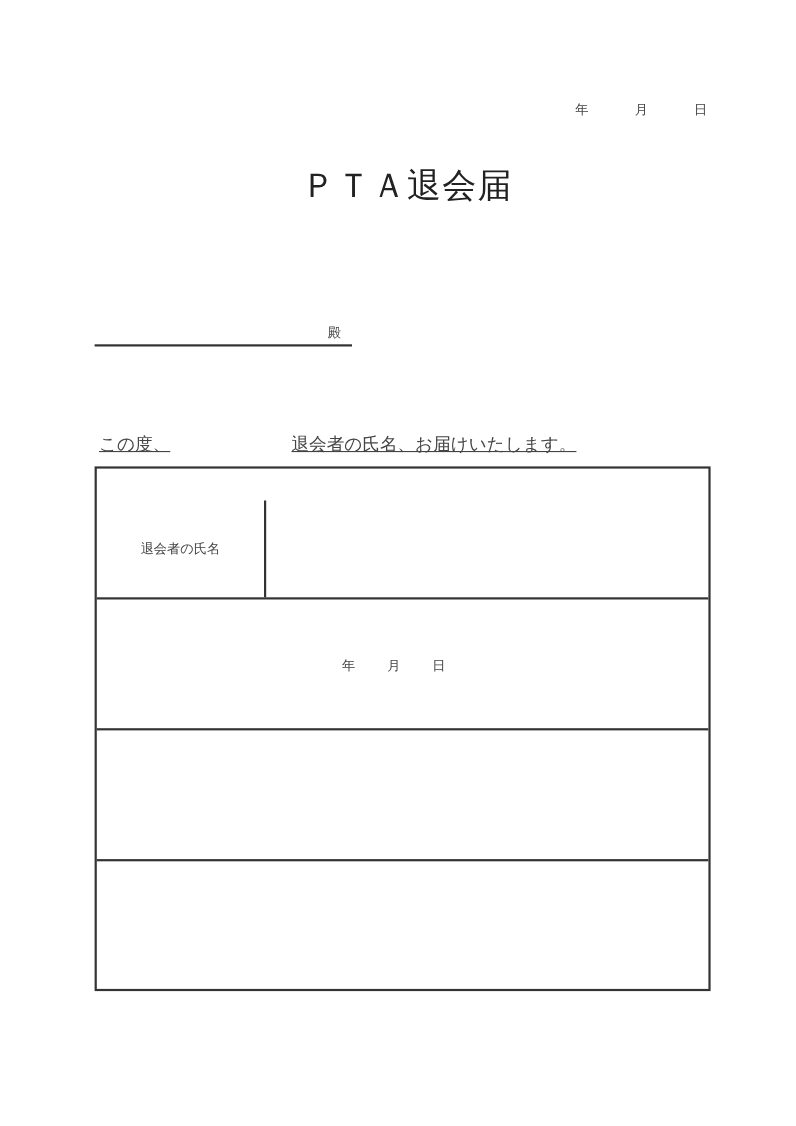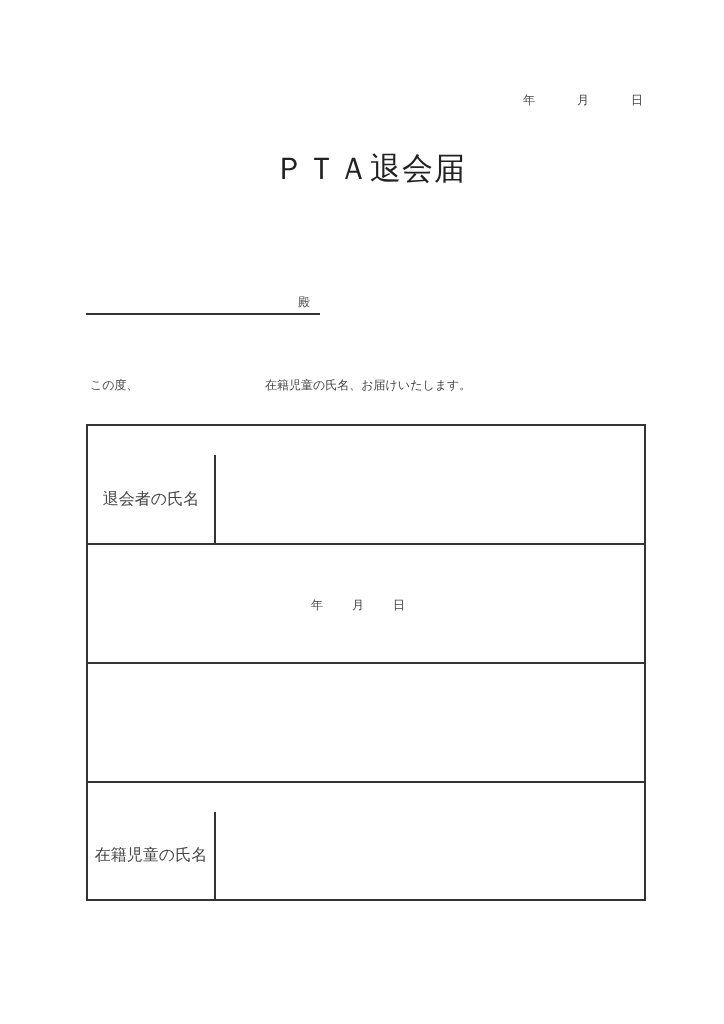--- a/index.html
+++ b/index.html
@@ -12,69 +12,65 @@
   .date-top { top: 92px; font-size: 12px; color: #444; }
   .title {
     left: 0; width: 740px; top: 148px; text-align: center;
     font-size: 31px; color: #222; letter-spacing: 1px;
   }
   .addressee-line {
     left: 86px; top: 313px; width: 234px; height: 0;
     border-top: 2px solid #333;
   }
   .dono { left: 298px; top: 294px; font-size: 12px; color: #444; }
-  .sentence { top: 377px; font-size: 12px; color: #444; }
+  .sentence { top: 394px; font-size: 16px; color: #444; text-decoration: underline; }
   .form-table {
     left: 86px; top: 424px; width: 560px; height: 477px;
     border: 2px solid #333; box-sizing: border-box;
   }
   .row {
     position: absolute; left: 0; width: 100%;
     border-bottom: 2px solid #333; box-sizing: border-box;
   }
   .row.last { border-bottom: none; }
   .label-cell {
-    position: absolute; left: 0; top: 0; bottom: 0; width: 128px;
+    position: absolute; left: 0; top: 0; bottom: 0; width: 154px;
     border-right: 2px solid #333; box-sizing: border-box;
     display: flex; align-items: center; justify-content: center;
-    font-size: 16px; color: #444; margin-top: 29px;
+    font-size: 12px; color: #444; margin-top: 29px;
   }
   .value-cell {
     position: absolute; left: 154px; right: 0; top: 0; bottom: 0;
   }
   .inline-date { position: absolute; top: 52px; font-size: 12px; color: #444; }
 </style>
 </head>
 <body>
 
 <span class="abs date-top" style="left:523px;">年</span>
 <span class="abs date-top" style="left:577px;">月</span>
 <span class="abs date-top" style="left:631px;">日</span>
 
 <div class="abs title">ＰＴＡ退会届</div>
 
 <div class="abs addressee-line"></div>
 <span class="abs dono">殿</span>
 
 <span class="abs sentence" style="left:90px;">この度、</span>
 <span class="abs sentence" style="left:140px; width:120px; height:16px;"></span>
-<span class="abs sentence" style="left:265px;">在籍児童の氏名、お届けいたします。</span>
+<span class="abs sentence" style="left:265px;">退会者の氏名、お届けいたします。</span>
 
 <div class="abs form-table">
   <div class="row" style="top:0; height:119px;">
     <div class="label-cell">退会者の氏名</div>
     <div class="value-cell"></div>
   </div>
   <div class="row" style="top:119px; height:119px;">
     <div class="value-cell">
       <span class="inline-date" style="left:69px;">年</span>
       <span class="inline-date" style="left:110px;">月</span>
       <span class="inline-date" style="left:151px;">日</span>
     </div>
   </div>
   <div class="row" style="top:238px; height:119px;">
     <div class="value-cell"></div>
   </div>
-  <div class="row last" style="top:357px; height:116px;">
-    <div class="label-cell">在籍児童の氏名</div>
-    <div class="value-cell"></div>
-  </div>
 </div>
 
 </body></html>

